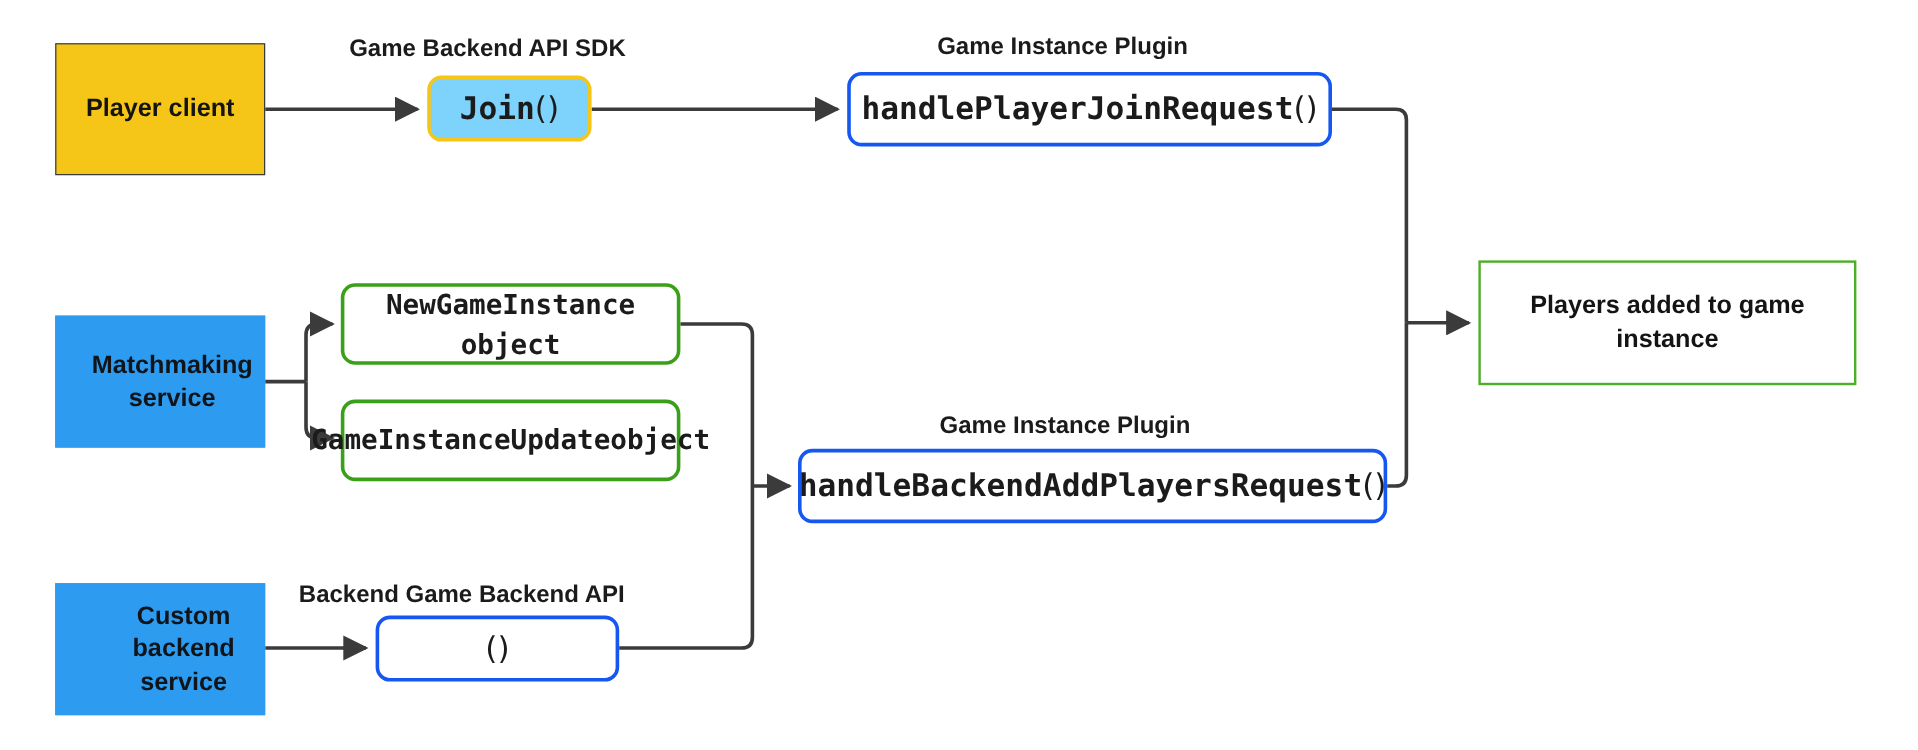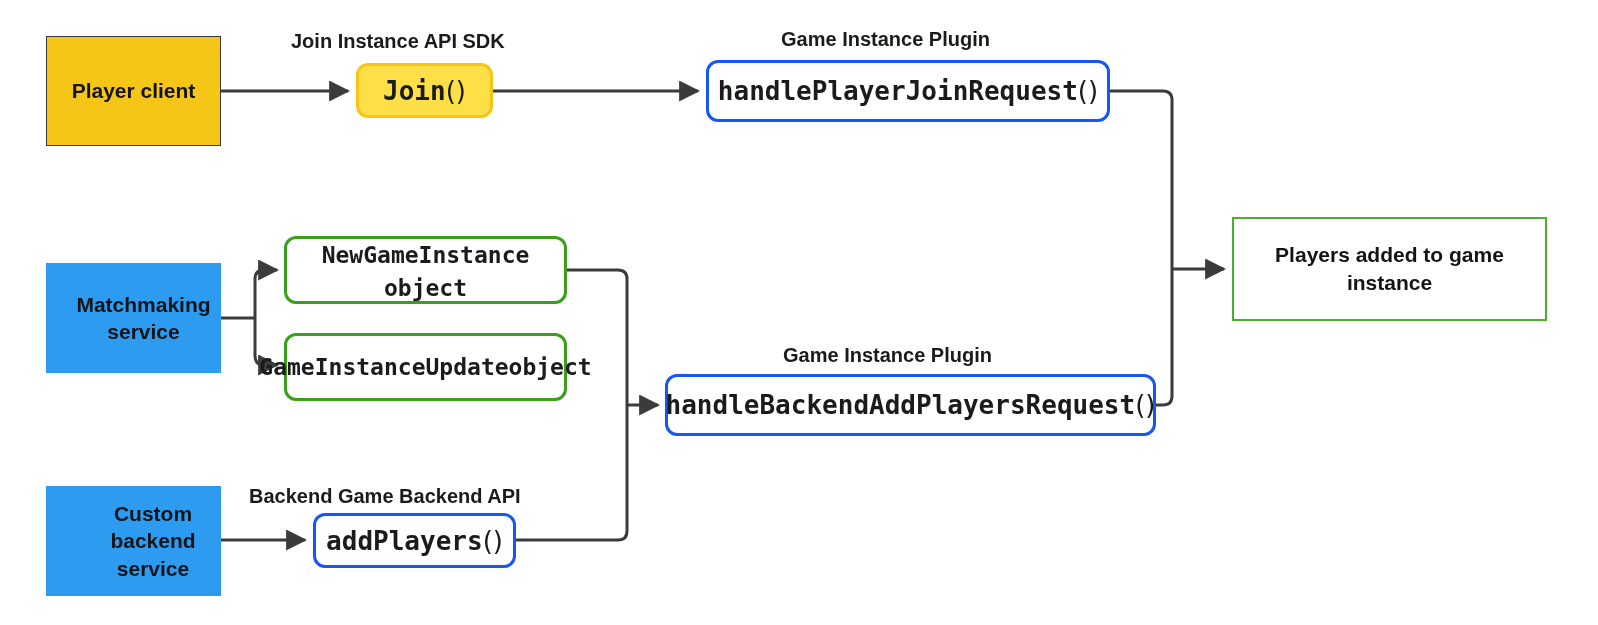--- a/index.html
+++ b/index.html
@@ -42,21 +42,21 @@
   }
   .actor-client {
     background: #F5C518;
     border: 1px solid #3b3b3b;
     color: #141414;
     font-weight: bold;
     font-size: 21px;
     font-family: "Liberation Sans", sans-serif;
   }
   .api {
-    background: #fde047;
+    background: #7dd3fc;
     border: 3px solid #F5C518;
     border-radius: 12px;
     color: #1b1b1b;
     font-size: 26px;
     font-weight: bold;
     font-family: "DejaVu Sans Mono", monospace;
   }
   .api-blue {
     background: #ffffff;
     border: 3px solid #1557F0;
@@ -128,21 +128,21 @@
 
     <path d="M 627 405 L 658 405" fill="none" stroke="#3b3b3b" stroke-width="3" marker-end="url(#arrow)"></path>
 
     <path d="M 1110 91 L 1163 91 Q 1172 91 1172 100 L 1172 269" fill="none" stroke="#3b3b3b" stroke-width="3"></path>
 
     <path d="M 1156 405 L 1163 405 Q 1172 405 1172 396 L 1172 269" fill="none" stroke="#3b3b3b" stroke-width="3"></path>
 
     <path d="M 1172 269 L 1224 269" fill="none" stroke="#3b3b3b" stroke-width="3" marker-end="url(#arrow)"></path>
   </svg>
 
-  <div class="caption" style="left:291px; top:30px;">Join Instance API SDK</div>
+  <div class="caption" style="left:291px; top:30px;">Game Backend API SDK</div>
 
   <div class="caption" style="left:781px; top:28px;">Game Instance Plugin</div>
 
   <div class="caption" style="left:783px; top:344px;">Game Instance Plugin</div>
 
   <div class="caption" style="left:249px; top:485px;">Backend Game Backend API</div>
 
   <div class="node actor-client" style="left:46px; top:36px; width:175px; height:110px;">
     <span>Player client</span>
   </div>
@@ -177,21 +177,20 @@
       <span class="paren">()</span>
   </div>
 
   <div class="node actor" style="left:46px; top:486px; width:175px; height:110px; flex-direction:column;padding-left:39px;">
     <span>Custom</span>
     <span>backend</span>
     <span>service</span>
   </div>
 
   <div class="node api-blue" style="left:313px; top:513px; width:203px; height:55px;">
-    <span>addPlayers</span>
       <span class="paren">()</span>
   </div>
 
   <div class="node outcome" style="left:1232px; top:217px; width:315px; height:104px; flex-direction:column;">
     <span>Players added to game</span>
     <span>instance</span>
   </div>
 
 </div>
 

